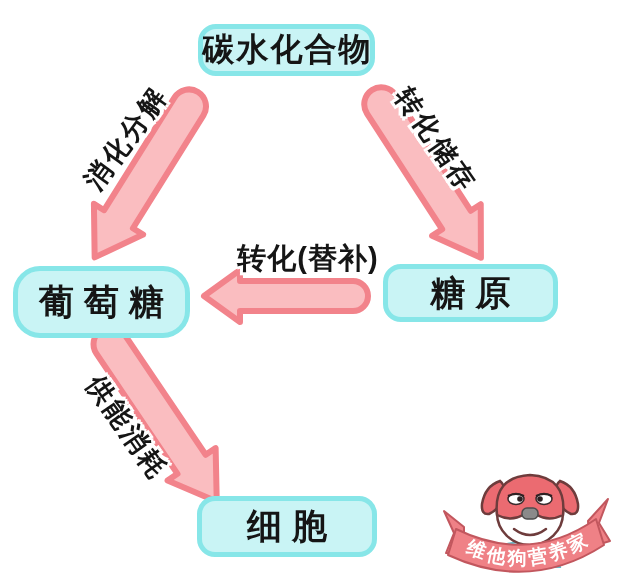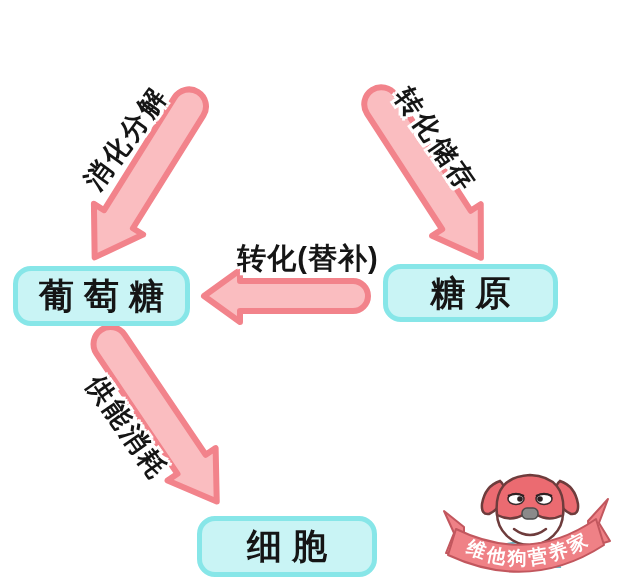--- a/index.html
+++ b/index.html
@@ -9,23 +9,23 @@
   }
   .arrows{position:absolute;left:0;top:0;}
   .arrow{fill:#FABDC0;stroke:#F2838B;stroke-width:6;stroke-linejoin:round;}
   .node{
     position:absolute;box-sizing:border-box;
     background:#C9F4F5;border:5px solid #87E6E8;border-radius:18px;
     display:flex;align-items:center;justify-content:center;
     font-weight:900;color:#151515;white-space:nowrap;
   }
   .node-top{left:198px;top:24px;width:177px;height:52px;font-size:32px;letter-spacing:2px;}
-  .node-glucose{left:13px;top:266px;width:177px;height:60px;font-size:35px;letter-spacing:10px;}
+  .node-glucose{left:13px;top:266px;width:177px;height:72px;font-size:35px;letter-spacing:10px;border-radius:27px;}
   .node-glycogen{left:383px;top:264px;width:175px;height:58px;font-size:35px;letter-spacing:10px;text-align:center;}
-  .node-cell{left:197px;top:516px;width:180px;height:61px;font-size:35px;letter-spacing:10px;}
+  .node-cell{left:197px;top:496px;width:180px;height:61px;font-size:35px;letter-spacing:10px;}
   .node span{padding-left:10px;}
   .node-top span{padding-left:2px;}
   .edge-label{
     position:absolute;font-weight:900;font-size:27px;white-space:nowrap;color:#151515;
     letter-spacing:3px;
     text-shadow:-3px -3px 0 #fff,3px -3px 0 #fff,-3px 3px 0 #fff,3px 3px 0 #fff,
                  0 -3px 0 #fff,0 3px 0 #fff,-3px 0 0 #fff,3px 0 0 #fff;
   }
   .lbl-digest{left:126px;top:138px;transform:translate(-50%,-50%) rotate(-54deg);}
   .lbl-store{left:436px;top:140px;transform:translate(-50%,-50%) rotate(55deg);}
@@ -46,20 +46,23 @@
       <path class="arrow" d="M 17 17 A 17 17 0 0 1 17 -17 L 155 -17 L 155 -29 L 200 0 L 155 29 L 155 17 Z"></path>
     </g>
     <g transform="translate(368,296) rotate(180)">
       <path class="arrow" d="M 15 15 A 15 15 0 0 1 15 -15 L 128 -15 L 128 -26 L 164 0 L 128 26 L 128 15 Z"></path>
     </g>
     <g transform="translate(101,330) rotate(56)">
       <path class="arrow" d="M 17 17 A 17 17 0 0 1 17 -17 L 162 -17 L 162 -29 L 207 0 L 162 29 L 162 17 Z"></path>
     </g>
   </svg>
 
+  <div class="node node-top">
+    <span>碳水化合物</span>
+  </div>
   <div class="node node-glucose">
     <span>葡萄糖</span>
   </div>
   <div class="node node-glycogen">
     <span>糖原</span>
   </div>
   <div class="node node-cell">
     <span>细胞</span>
   </div>
 

